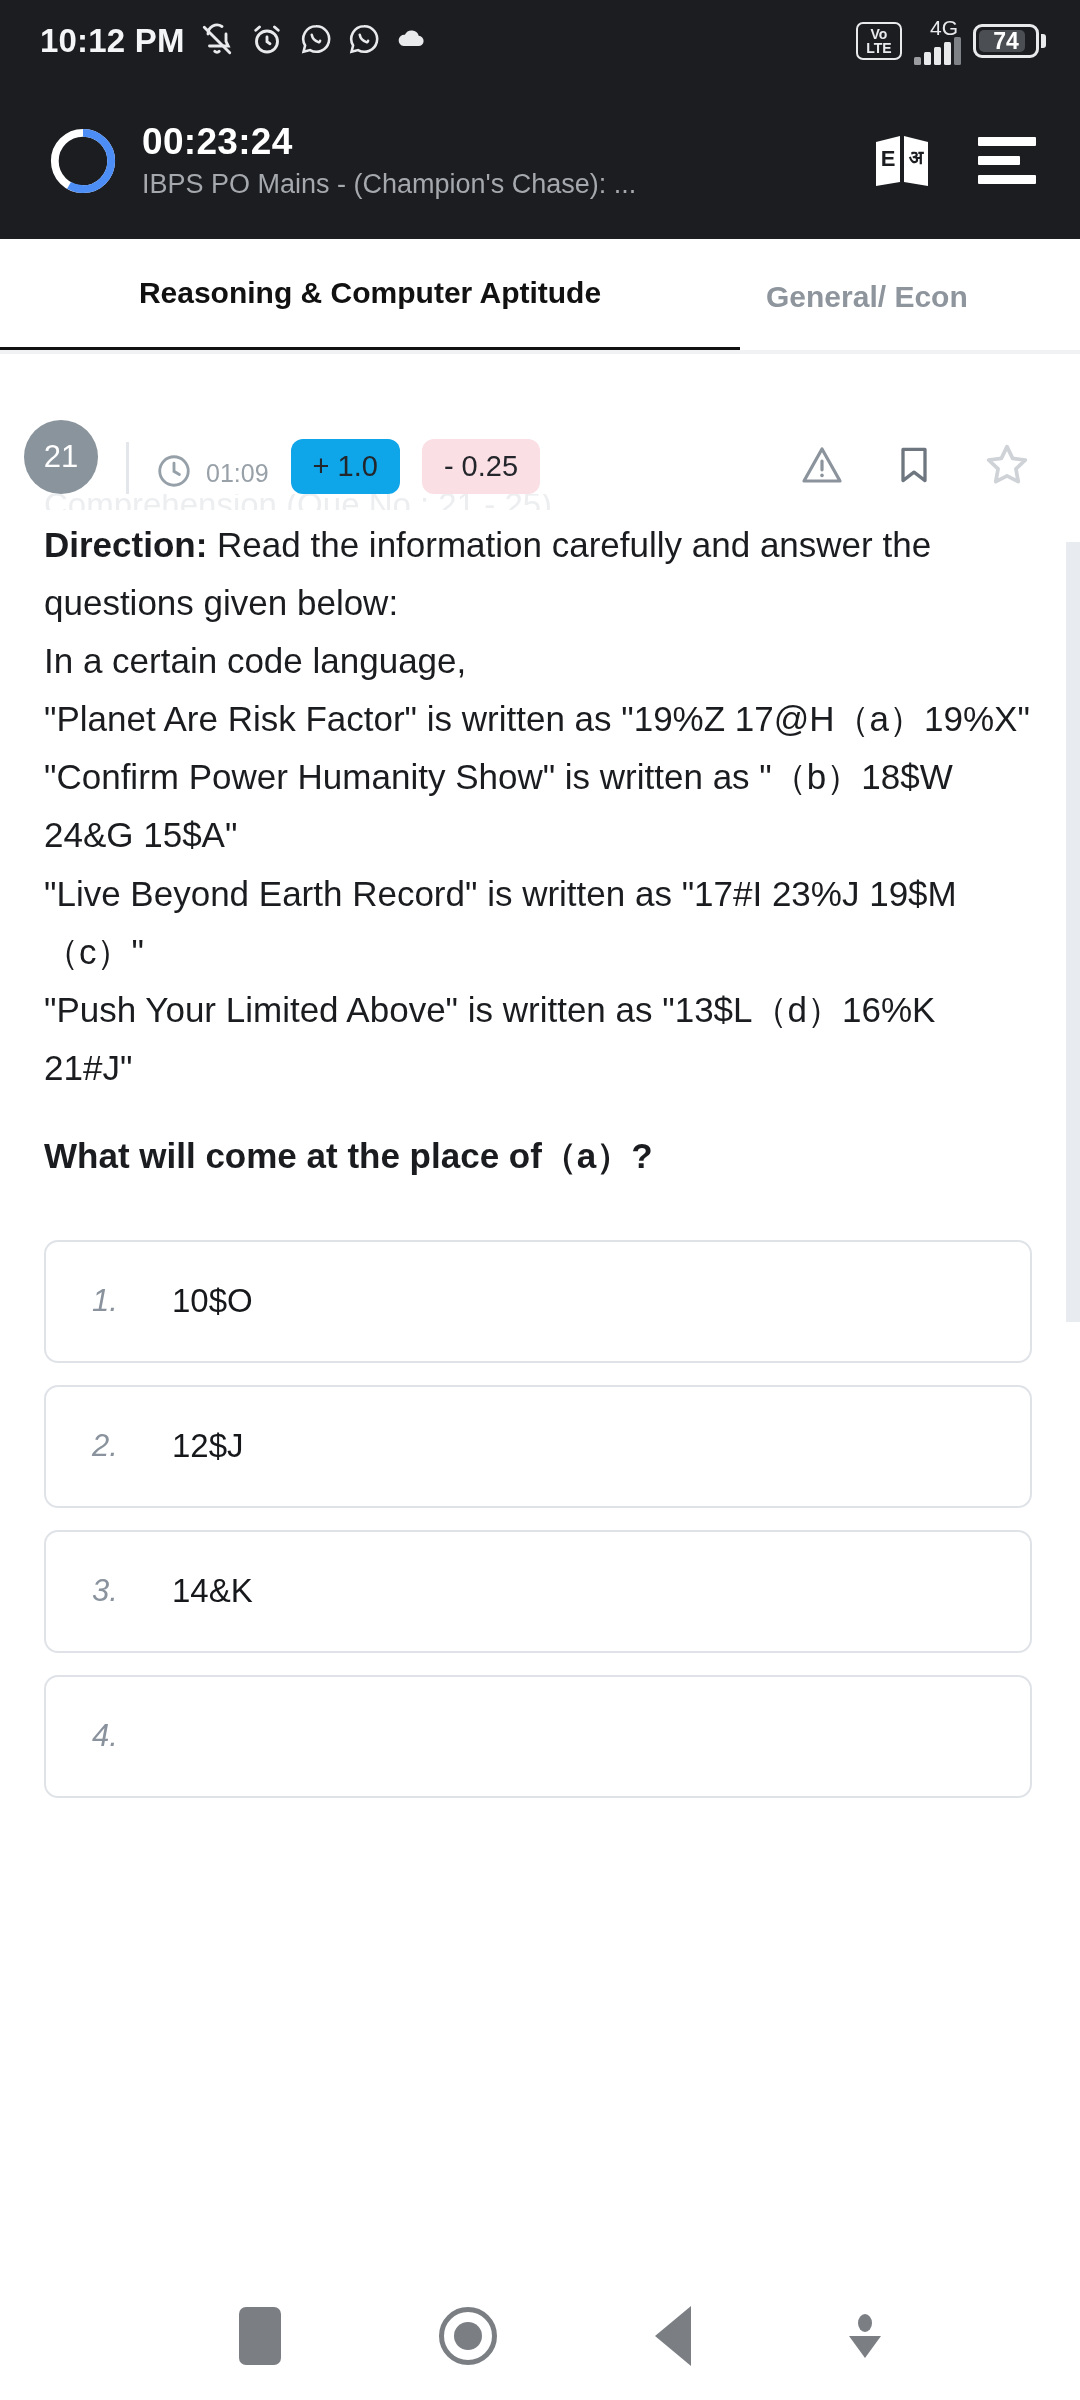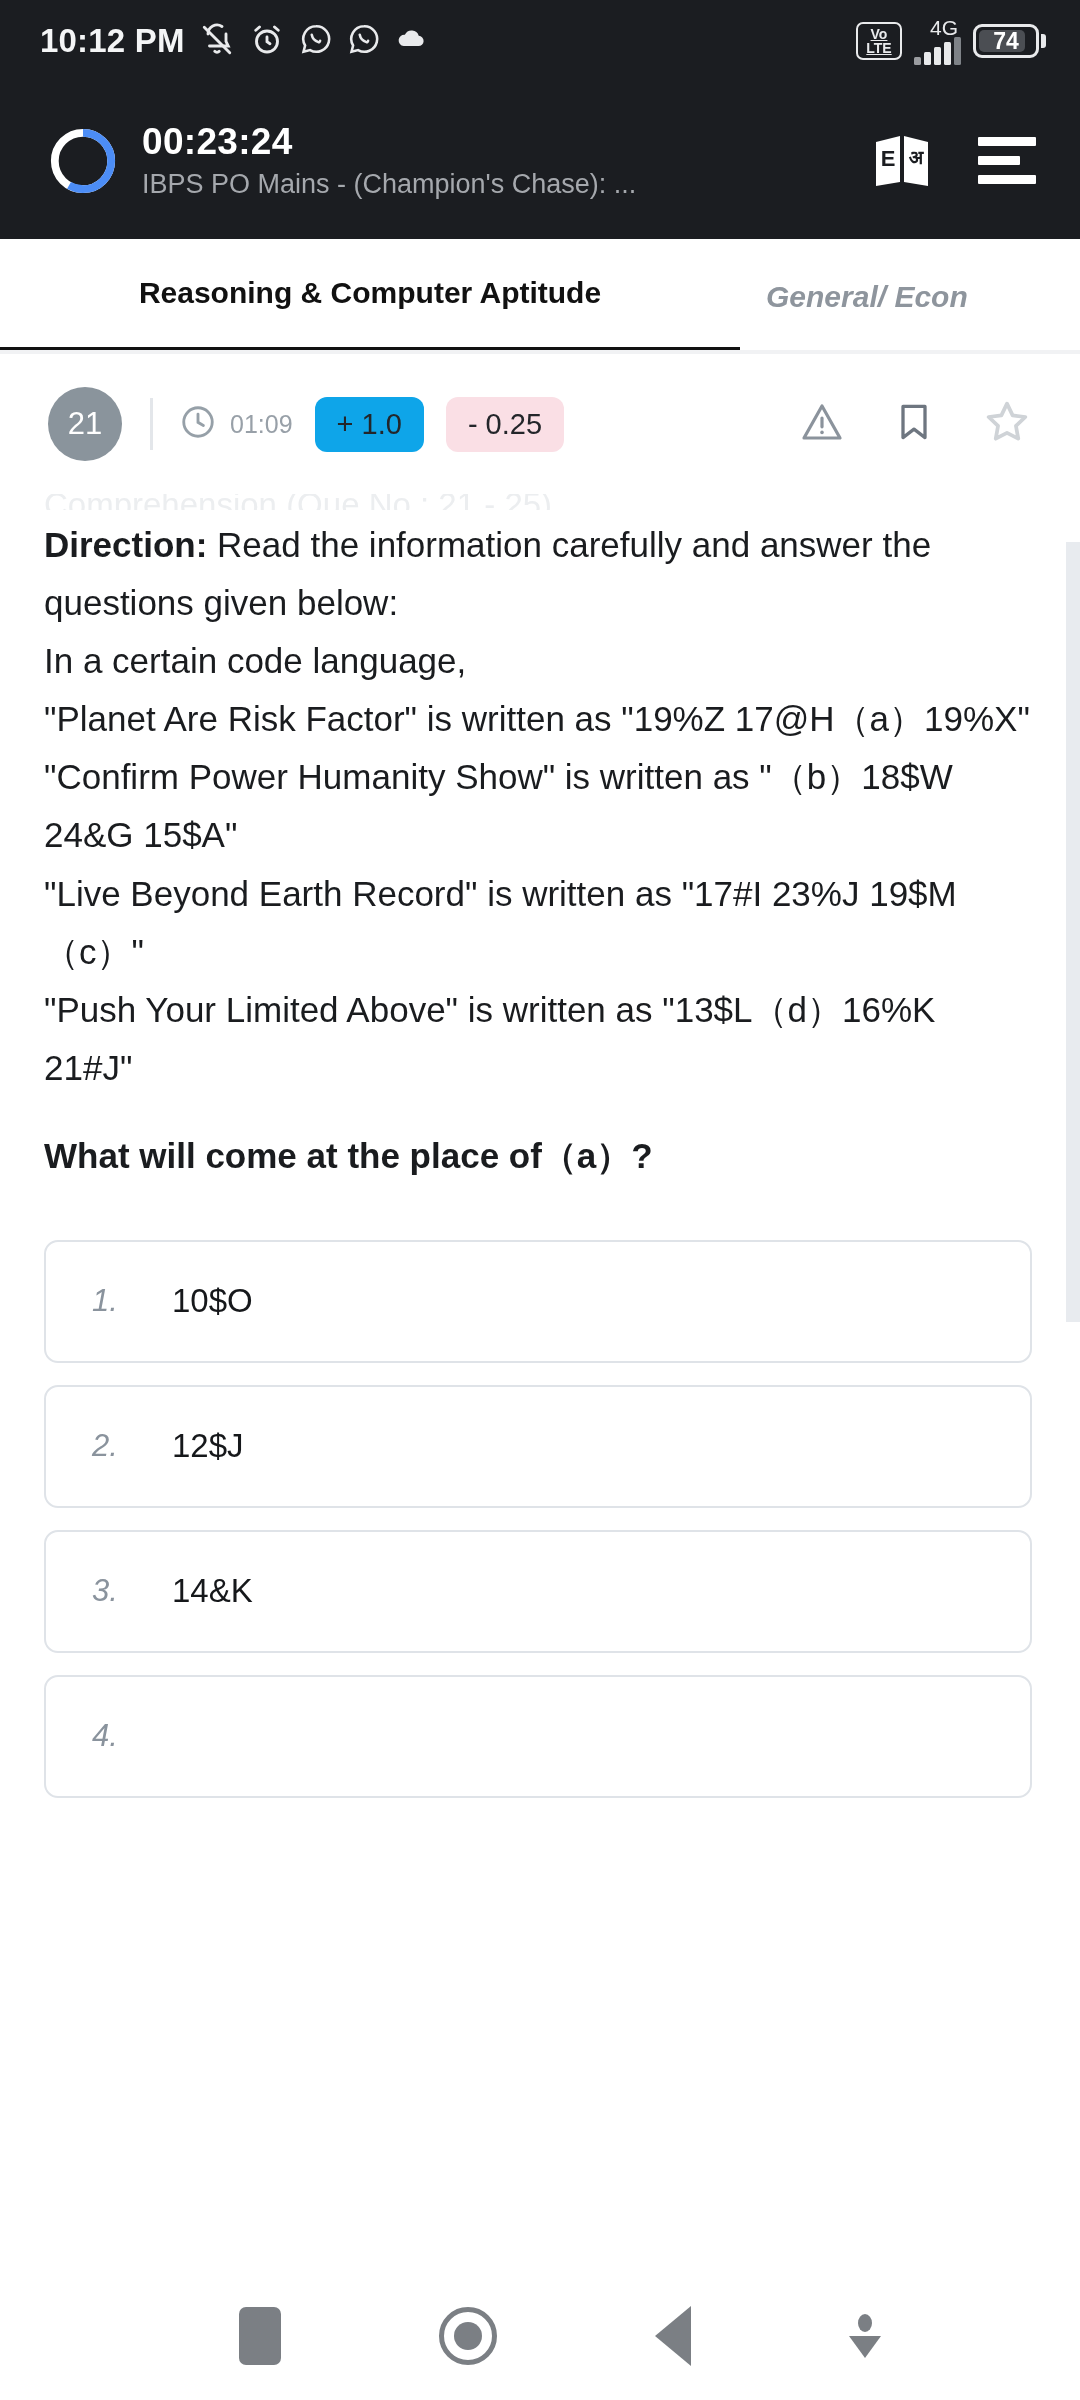--- a/index.html
+++ b/index.html
@@ -17,21 +17,21 @@
     display: flex; align-items: center; justify-content: space-between;
     padding: 0 34px 0 40px; flex: 0 0 auto;
   }
   .sb-left { display: flex; align-items: flex-start; gap: 14px; }
   .sb-time { font-size: 33px; font-weight: 600; letter-spacing: .2px; color:#f4f5f6; }
   .sb-icon { display:inline-flex; align-items:center; justify-content:center; }
   .sb-right { display: flex; align-items: center; gap: 12px; }
   .volte {
     border: 2.5px solid #e9eaec; border-radius: 7px; color:#e9eaec;
     font-size: 14px; line-height: 14px; font-weight: 700; text-align:center;
-    padding: 3px 4px; width: 46px; text-decoration: underline;
+    padding: 3px 4px; width: 46px;
   }
   .volte span { display:block; }
   .net-wrap { display:flex; flex-direction:column; align-items:flex-start; }
   .net-4g { font-size: 21px; line-height: 20px; color:#e9eaec; margin-left:16px; }
   .bars { display:flex; align-items:flex-end; gap:3px; height:26px; margin-top:1px; }
   .bars i { display:block; width:7px; background:#e9eaec; border-radius:1.5px; }
   .bars i:nth-child(1){height:8px;background:#9a9ca0;}
   .bars i:nth-child(2){height:13px;}
   .bars i:nth-child(3){height:18px;}
   .bars i:nth-child(4){height:23px;}
@@ -71,29 +71,29 @@
   
   .tabs {
     flex:0 0 auto; height: 115px; background:#fff; display:flex; align-items:stretch;
     position:relative; overflow:hidden;
   }
   .tab {
     display:flex; align-items:center; justify-content:center;
     font-size: 30px; white-space:nowrap; padding: 0 26px;
   }
   .tab.active { color:#111; font-weight: 700; width: 740px; border-bottom: 7px solid #111; }
-  .tab.inactive { color:#8e959d; font-weight: 600; font-style: italic; }
+  .tab.inactive { color:#8e959d; font-weight: 600; }
   .tabs-underline {
     position:absolute; left:0; right:0; bottom:0; height:4px; background:#f1f2f4;
   }
 
   
   .qmeta {
-    flex:0 0 auto; display:flex; align-items:center; height: 140px;
-    padding: 0 40px 0 48px; background:#fff;
+    flex:0 0 auto; display:flex; align-items:flex-end; height: 140px;
+    padding: 0 40px 0 24px; background:#fff;
   }
   .qnum {
     width: 74px; height:74px; border-radius:50%; background:#8a949c; color:#fff;
     display:flex; align-items:center; justify-content:center; font-size:31px; font-weight:500;
   }
   .divider-v { width:3px; height:52px; background:#e3e6ea; margin: 0 26px 0 28px; }
   .timer-chip { display:flex; align-items:center; gap:13px; }
   .timer-val { font-size:25px; color:#98a0a8; }
   .chip {
     margin-left: 22px; border-radius:12px; font-size:29px; padding: 11px 22px; color:#23262a;

